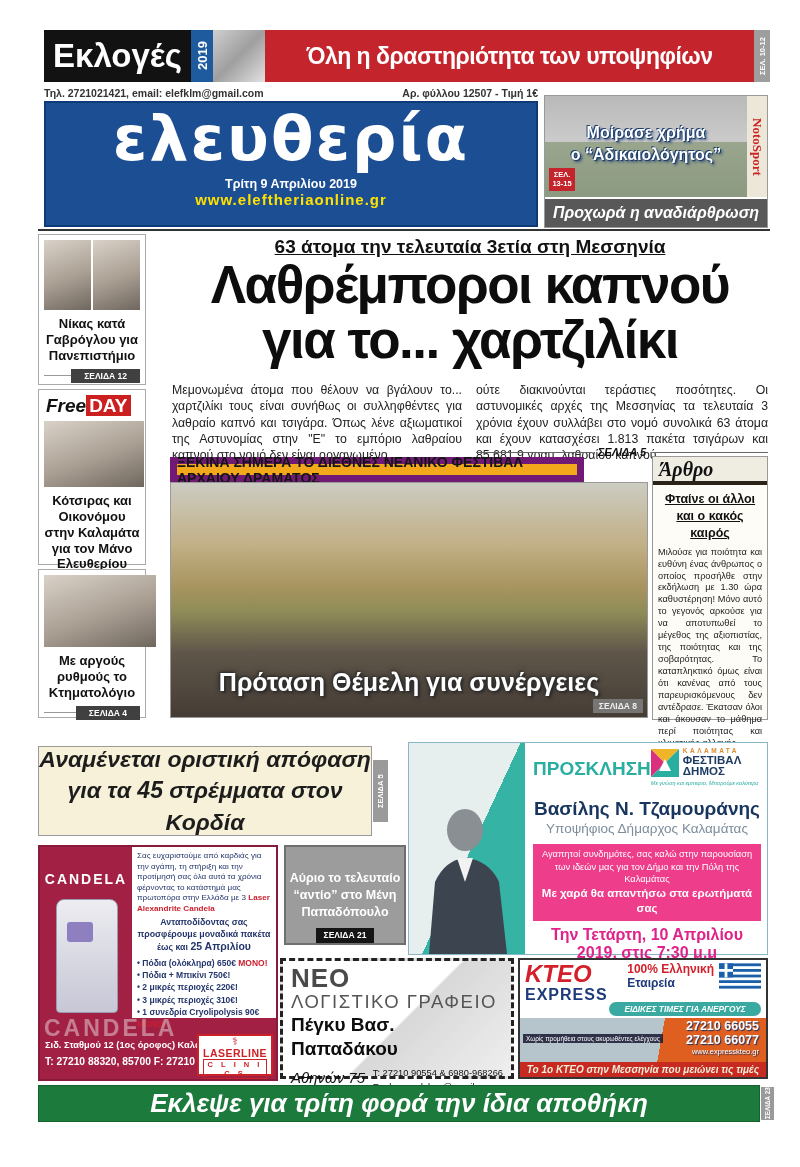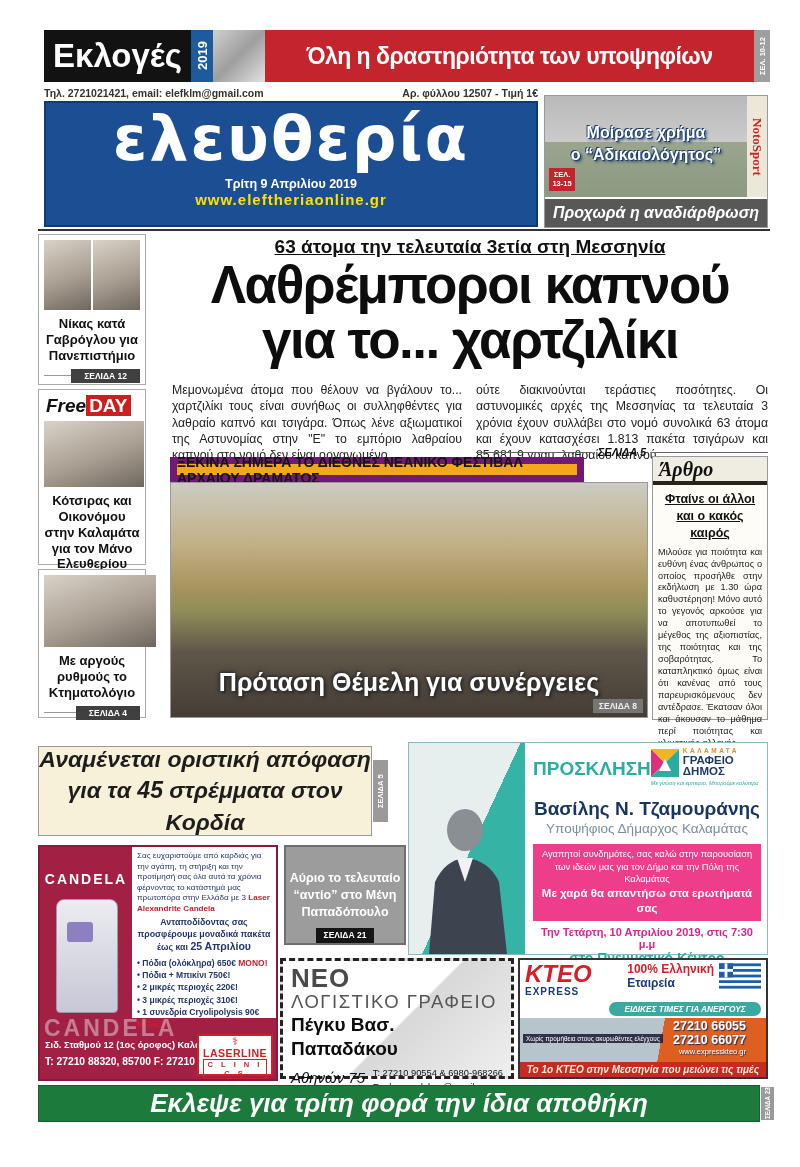--- a/index.html
+++ b/index.html
@@ -66,21 +66,21 @@
   .prosk-title{color:#2aaea0;font-weight:900;font-size:19px;margin-top:10px;}
   .klogo{display:flex;gap:4px;align-items:center;}
   .klogo-txt{line-height:1.02;text-align:left;}
   .klogo-city{font-size:6.5px;letter-spacing:2.5px;color:#e08b2d;font-weight:bold;}
   .klogo-b{font-size:11.5px;font-weight:900;color:#1d3a63;}
   .prosk-tag{font-size:5.5px;color:#2aaea0;font-style:italic;text-align:right;margin-top:2px;}
   .prosk-name{text-align:center;font-weight:900;font-size:19px;color:#17355e;margin-top:12px;}
   .prosk-role{text-align:center;font-size:13.5px;color:#7d8d9c;margin-top:1px;}
   .prosk-pink{background:#ee3d8a;color:#fff;text-align:center;font-size:9.3px;line-height:1.35;padding:4px 4px;margin-top:8px;}
   .prosk-pink .b3{font-weight:bold;font-size:11.5px;}
-  .prosk-when{text-align:center;color:#e0218a;font-weight:900;font-size:11px;margin-top:5px;}
+  .prosk-when{text-align:center;color:#e0218a;font-weight:900;font-size:16px;margin-top:5px;}
   .prosk-where{text-align:center;color:#2aaea0;font-weight:900;font-size:14px;}
   
   .candela{position:absolute;left:38px;top:845px;width:240px;height:236px;background:#a32045;border:2px solid #8a1a39;box-sizing:border-box;}
   .cand-left{position:absolute;left:0;top:0;width:92px;height:171px;text-align:center;}
   .cand-logo{color:#fff;font-size:14px;letter-spacing:2px;margin-top:24px;font-weight:bold;}
   .cand-machine{position:absolute;left:16px;top:52px;width:60px;height:112px;background:linear-gradient(180deg,#ececf1,#c7c7d6);border-radius:8px 8px 4px 4px;border:1px solid #9a9ab0;}
   .cand-screen{position:absolute;left:10px;top:22px;width:26px;height:20px;background:#8d7fc0;border-radius:3px;}
   .cand-panel{position:absolute;left:92px;top:0;right:0;height:171px;background:#fff;padding:4px 5px;box-sizing:border-box;color:#23356b;}
   .cand-thanks{font-size:8.1px;line-height:1.3;}
   .cand-hl{color:#cc1f2e;font-weight:bold;}
@@ -104,28 +104,28 @@
   .neo-1{color:#4a4a4a;font-weight:900;font-size:26px;letter-spacing:1px;line-height:1;}
   .neo-2{color:#555;font-size:18.5px;letter-spacing:1.5px;line-height:1.2;}
   .neo-3{color:#0d0d0d;font-weight:900;font-size:19px;line-height:1.25;}
   .neo-foot{display:flex;justify-content:space-between;margin-top:6px;}
   .neo-addr{font-weight:normal;font-style:italic;font-size:15px;line-height:1.4;}
   .neo-cont{font-size:9.3px;line-height:1.5;text-align:left;}
   
   .kteo{position:absolute;left:518px;top:958px;width:250px;height:121px;border:2px solid #333;box-sizing:border-box;background:#fff;overflow:hidden;}
   .kteo-head{display:flex;justify-content:space-between;padding:3px 5px 0;}
   .kteo-brand1{color:#d3202a;font-weight:900;font-style:italic;font-size:24px;line-height:.95;}
-  .kteo-brand2{color:#1d3a7a;font-weight:900;font-size:10px;letter-spacing:1px;}
+  .kteo-brand2{color:#1d3a7a;font-weight:900;font-size:16px;letter-spacing:1px;}
   .kteo-gr{text-align:left;font-weight:900;font-size:12px;line-height:1.15;}
   .kteo-gr .r{color:#d3202a;}
   .kteo-gr .n{color:#1d3a7a;}
   .kteo-ribbon{position:absolute;top:42px;right:5px;width:152px;height:14px;background:#3aa9a2;border-radius:7px;color:#fff;font-style:italic;font-weight:bold;font-size:8.3px;display:flex;align-items:center;justify-content:center;}
   .kteo-photo{position:absolute;left:0;right:0;top:58px;height:47px;background:linear-gradient(100deg,#b6c4cc 57%,#de5f1f 57%);}
   .kteo-note{position:absolute;left:3px;top:16px;background:rgba(25,25,50,.85);color:#fff;font-size:6.4px;padding:1px 3px;}
-  .kteo-phones{position:absolute;right:20px;top:1px;text-align:right;color:#fff;font-weight:900;font-size:12.5px;line-height:1.15;text-shadow:1px 1px 1px #203060;}
+  .kteo-phones{position:absolute;right:7px;top:1px;text-align:right;color:#fff;font-weight:900;font-size:12.5px;line-height:1.15;text-shadow:1px 1px 1px #203060;}
   .kteo-site{font-size:7.5px;font-weight:normal;}
   .kteo-foot{position:absolute;left:0;right:0;bottom:0;height:15px;background:#c62a21;color:#f3eeda;font-style:italic;font-weight:bold;font-size:10px;display:flex;align-items:center;justify-content:center;}
   
   .green-banner{position:absolute;left:38px;top:1085px;width:722px;height:37px;background:#1b7a3c;border:1px solid #14632f;box-sizing:border-box;display:flex;align-items:center;justify-content:center;color:#fff;font-weight:900;font-style:italic;font-size:26px;}
   .green-ref{left:761px;top:1087px;width:13px;height:33px;font-size:6.3px;}
   .suit{position:absolute;left:6px;bottom:0;}
 </style>
 </head>
 <body>
 
@@ -238,21 +238,21 @@
         <div>
           <div class="klogo">
             <svg width="28" height="28" viewBox="0 0 28 28">
               <polygon points="0,0 14,14 0,28" fill="#d9317e"></polygon>
               <polygon points="0,0 28,0 14,14" fill="#f0b429"></polygon>
               <polygon points="14,14 28,0 28,28 0,28" fill="#2aaea0"></polygon>
               <polygon points="8,22 14,10 20,22" fill="#ffffff"></polygon>
             </svg>
             <div class="klogo-txt">
               <div class="klogo-city">ΚΑΛΑΜΑΤΑ</div>
-              <div class="klogo-b">ΓΡΑΦΕΙΟ</div>
+              <div class="klogo-b">ΦΕΣΤΙΒΑΛ</div>
               <div class="klogo-b">ΔΗΜΟΣ</div>
             </div>
           </div>
           <div class="prosk-tag">Με γνώση και εμπειρία, Μπορούμε καλύτερα</div>
         </div>
       </div>
       <div class="prosk-name">Βασίλης Ν. Τζαμουράνης</div>
       <div class="prosk-role">Υποψήφιος Δήμαρχος Καλαμάτας</div>
       <div class="prosk-pink">
         <div>Αγαπητοί συνδημότες, σας καλώ στην παρουσίαση</div>

